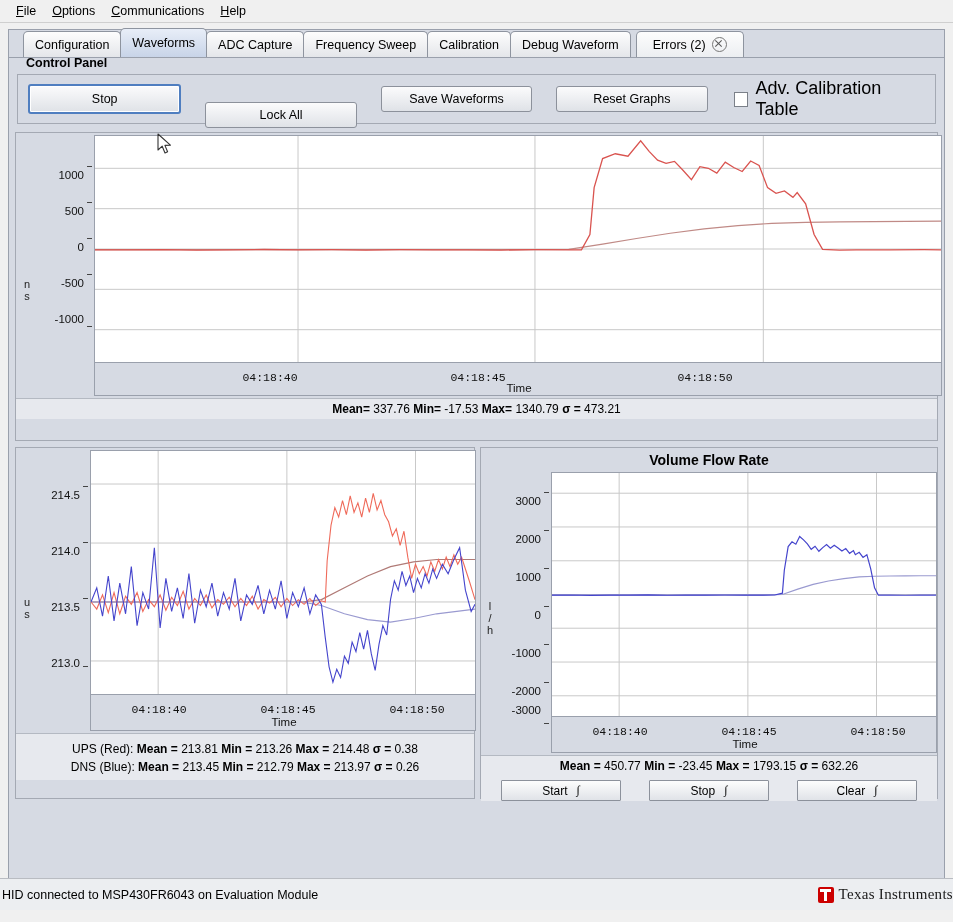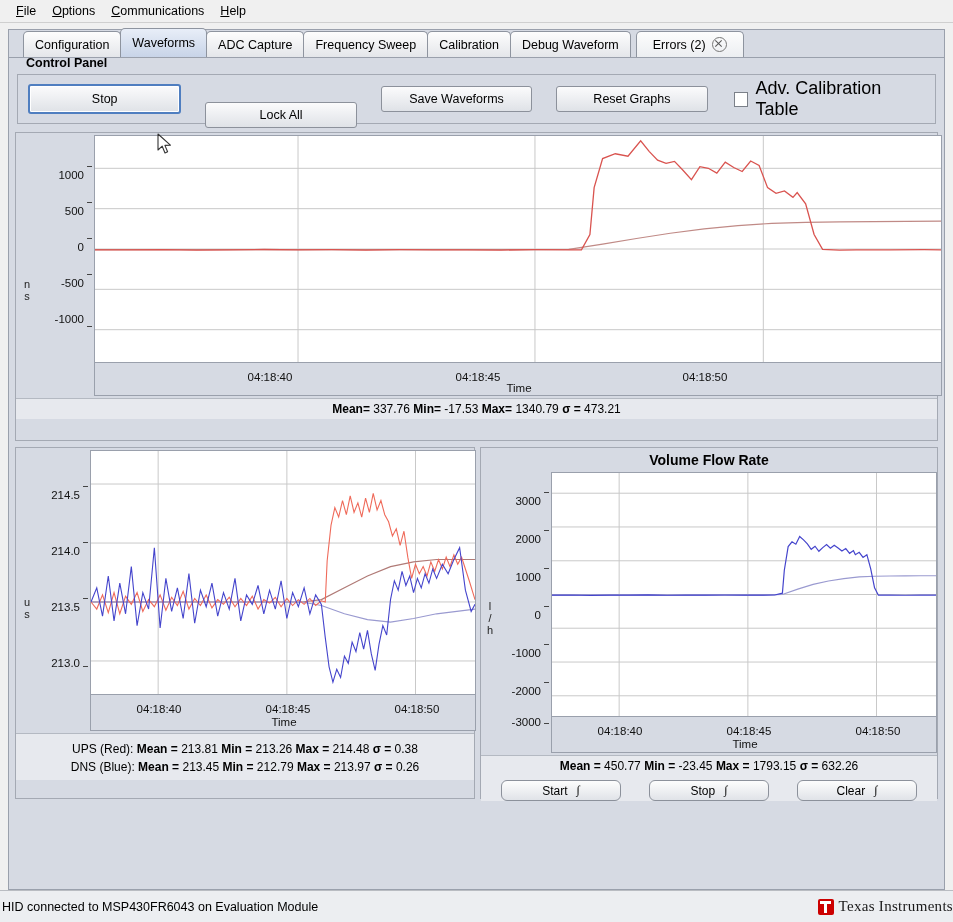--- a/index.html
+++ b/index.html
@@ -79,39 +79,39 @@
   .cbwrap{display:flex;align-items:center;font-size:18px;}
 
   
   .chart-box{background:#d6dae3;border:1px solid #a4a9b3;box-sizing:border-box;position:relative;}
   .chart-title{text-align:center;font-weight:bold;font-size:14px;padding:4px 0 2px 0;}
   .plot-wrap{position:relative;}
   .plot-area{background:#ffffff;border:1px solid #9aa0ac;box-sizing:border-box;}
   .ylabel{position:absolute;font-size:11px;color:#222;line-height:12px;text-align:center;}
   .ytick{position:absolute;font-size:11.5px;color:#111;text-align:right;white-space:nowrap;}
   .ytickmark{position:absolute;width:5px;height:1px;background:#444;}
-  .xtick{position:absolute;font-size:11.5px;color:#111;text-align:center;white-space:nowrap;}
+  .xtick{position:absolute;font-size:11.5px;color:#111;text-align:center;white-space:nowrap;font-family:Liberation Mono, monospace;}
   .xaxis-title{position:absolute;font-size:11.5px;color:#111;text-align:center;}
   .xaxisband{position:absolute;background:#d6dae3;}
   .stats{
     text-align:center;font-size:12px;padding:3px 0;background:#e7e9ee;
     border-top:1px solid #b4b9c2;
   }
   .stats b{font-weight:bold;}
 
   .bottom-charts{display:flex;}
   .rbtn{
-    height:19px;border:1px solid #8c919b;border-radius:6px;
+    height:19px;border:1px solid #8c919b;border-radius:1px;
     background:linear-gradient(#fdfdfd,#e0e3e8);
     display:flex;align-items:center;justify-content:center;font-size:12px;
   }
 
   
   .statusbar{
-    position:absolute;left:0;bottom:0;width:953px;height:32px;
+    position:absolute;left:0;bottom:12px;width:953px;height:32px;
     background:#eceef1;border-top:1px solid #b9bcc2;
     display:flex;align-items:center;box-sizing:border-box;gap:44px;
   }
   .status-text{flex:1;font-size:12.5px;padding-left:2px;color:#000;}
   .ti-logo{display:flex;align-items:center;gap:5px;padding-right:0px;}
   .ti-mark{width:16px;height:16px;background:#cc0000;border-radius:2px;position:relative;}
   .ti-mark:after{content:"";position:absolute;left:6px;top:2px;width:3px;height:12px;background:#fff;}
   .ti-mark:before{content:"";position:absolute;left:2px;top:2px;width:11px;height:3px;background:#fff;}
   .ti-word{font-family:"Liberation Serif",serif;font-size:15px;letter-spacing:.3px;color:#1a1a1a;}
   .cursor-arrow{position:absolute;z-index:30;pointer-events:none;}
@@ -278,21 +278,21 @@
           <div class="chart-box" style="width:458px;height:352px;margin-left:5px;">
             <div class="chart-title">Volume Flow Rate</div>
             <div class="plot-wrap" style="height:285px;position:relative;">
               <div class="ylabel" style="left:2px;top:130px;width:14px;">l<br>/<br>h</div>
               <div class="ytick" style="left:8px;top:25px;width:52px;">3000</div>
               <div class="ytick" style="left:8px;top:63px;width:52px;">2000</div>
               <div class="ytick" style="left:8px;top:101px;width:52px;">1000</div>
               <div class="ytick" style="left:8px;top:139px;width:52px;">0</div>
               <div class="ytick" style="left:8px;top:177px;width:52px;">-1000</div>
               <div class="ytick" style="left:8px;top:215px;width:52px;">-2000</div>
-              <div class="ytick" style="left:8px;top:246px;width:52px;">-3000</div>
+              <div class="ytick" style="left:8px;top:234px;width:52px;">-3000</div>
               <div class="ytickmark" style="left:63px;top:22px;"></div>
               <div class="ytickmark" style="left:63px;top:60px;"></div>
               <div class="ytickmark" style="left:63px;top:98px;"></div>
               <div class="ytickmark" style="left:63px;top:136px;"></div>
               <div class="ytickmark" style="left:63px;top:174px;"></div>
               <div class="ytickmark" style="left:63px;top:212px;"></div>
               <div class="ytickmark" style="left:63px;top:253px;"></div>
 
               <svg class="plot-area" style="position:absolute;left:70px;top:2px;width:386px;height:245px;" viewBox="0 0 386 245" preserveAspectRatio="none">
                 <g id="vfr-grid">

